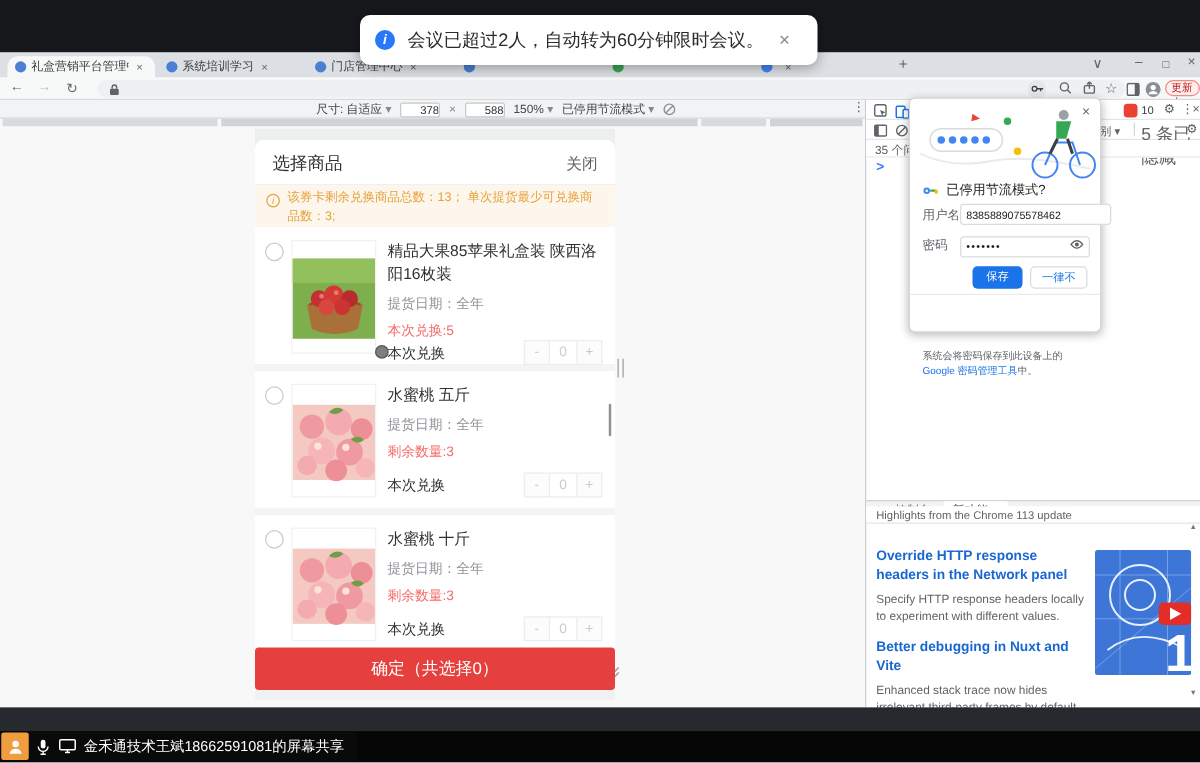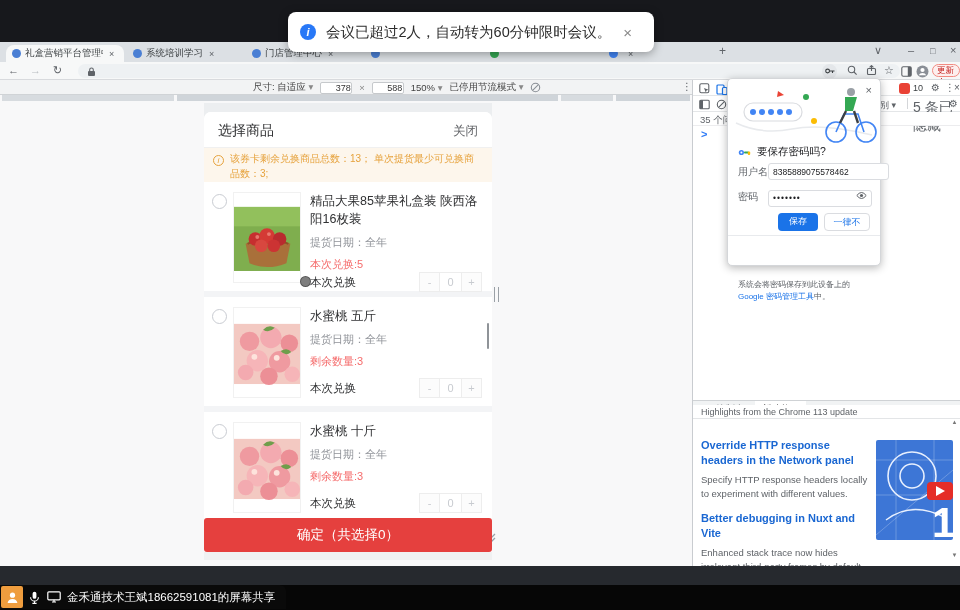--- a/index.html
+++ b/index.html
@@ -19,21 +19,21 @@
   .winctl { position:absolute; top:2px; color:#5f6368; font-size:11px; }
 
   .addrbar { position:absolute; left:0; top:20px; width:960px; height:18px; background:#f7f8f8; border-bottom:1px solid #d8dadd; }
   .navic { position:absolute; top:2px; font-size:11px; color:#5f6368; }
   .omnibox { position:absolute; left:78px; top:2px; width:822px; height:14px; background:#eef1f3; border-radius:8px; }
   .urltext { position:absolute; left:104px; top:3.5px; font-size:10.5px; color:#202124; white-space:nowrap; }
 
   
   .devtoolbar { position:absolute; left:0; top:38px; width:692px; height:15px; background:#f2f3f4; border-bottom:1px solid #d0d3d6; }
   .dtitem { font-size:9.5px; color:#444; }
-  .dtinput { width:32px; height:12px; font-size:9px; text-align:center; border:1px solid #c6c9cc; background:#fff; border-radius:2px; color:#333; font-family:"Liberation Sans",sans-serif;padding-left:14px; }
+  .dtinput { width:32px; height:12px; font-size:9px; text-align:right; border:1px solid #c6c9cc; background:#fff; border-radius:2px; color:#333; font-family:"Liberation Sans",sans-serif;padding-left:14px; }
   .mediabar-seg { position:absolute; top:53px; height:6px; }
   .viewport { position:absolute; left:0; top:53px; width:692px; height:471px; background:#f8f8f9; }
 
   
   .phone { position:absolute; left:204px; top:61px; width:288px; height:457px; background:#eceef0; overflow:hidden; }
   .sheet { position:absolute; left:0; top:9px; width:288px; height:448px; background:#fff; border-radius:7px 7px 0 0; }
   .sheet-header { position:absolute; left:0; top:0; width:288px; height:36px; border-bottom:1px solid #f0f0f0; border-radius:7px 7px 0 0; background:#fff; }
   .sheet-title { position:absolute; left:14px; top:10px; font-size:14px; color:#303133; }
   .sheet-close { position:absolute; right:14px; top:11px; font-size:12.5px; color:#606266;text-align:right; }
   .notice { position:absolute; left:0; top:36px; width:288px; height:34px; background:#fdf6ec; color:#e6a23c; font-size:10px; line-height:1.45; padding:4px 10px 0 26px; }
@@ -405,21 +405,21 @@
       <path d="M113 12h12l-4 14h-8z" fill="#34a853"></path>
       <path d="M114 26l-6 12M122 26l4 12" stroke="#3c4043" stroke-width="2.4"></path>
     </svg>
     <div class="pwrow" style="top:66px;">
       <svg width="13" height="9" viewBox="0 0 13 9" style="margin-right:6px;">
         <circle cx="3.4" cy="4.5" r="2.6" fill="#4285f4"></circle>
           <circle cx="3.4" cy="4.5" r="1" fill="#fff"></circle>
           <rect x="6" y="3.6" width="5" height="1.8" rx="0.9" fill="#34a853"></rect>
           <rect x="9.8" y="3.6" width="2.4" height="3.4" rx="0.9" fill="#fbbc04"></rect>
       </svg>
-      <span style="font-size:10.5px;color:#202124;">要保存密码吗?</span>
+      <span style="font-size:10.5px;color:#202124;">已停用节流模式?</span>
     </div>
     <div class="pwrow" style="top:84px;">
       <span class="pwlabel">用户名</span>
       <input class="pwinput" value="8385889075578462" style="">
     </div>
     <div class="pwrow" style="top:108px;">
       <span class="pwlabel">密码</span>
       <span style="position:relative;flex:1;">
         <input class="pwinput" style="width: 100%; letter-spacing: 1px;" value="•••••••">
         <svg style="position:absolute;right:5px;top:4px;" width="11" height="9" viewBox="0 0 11 9">

